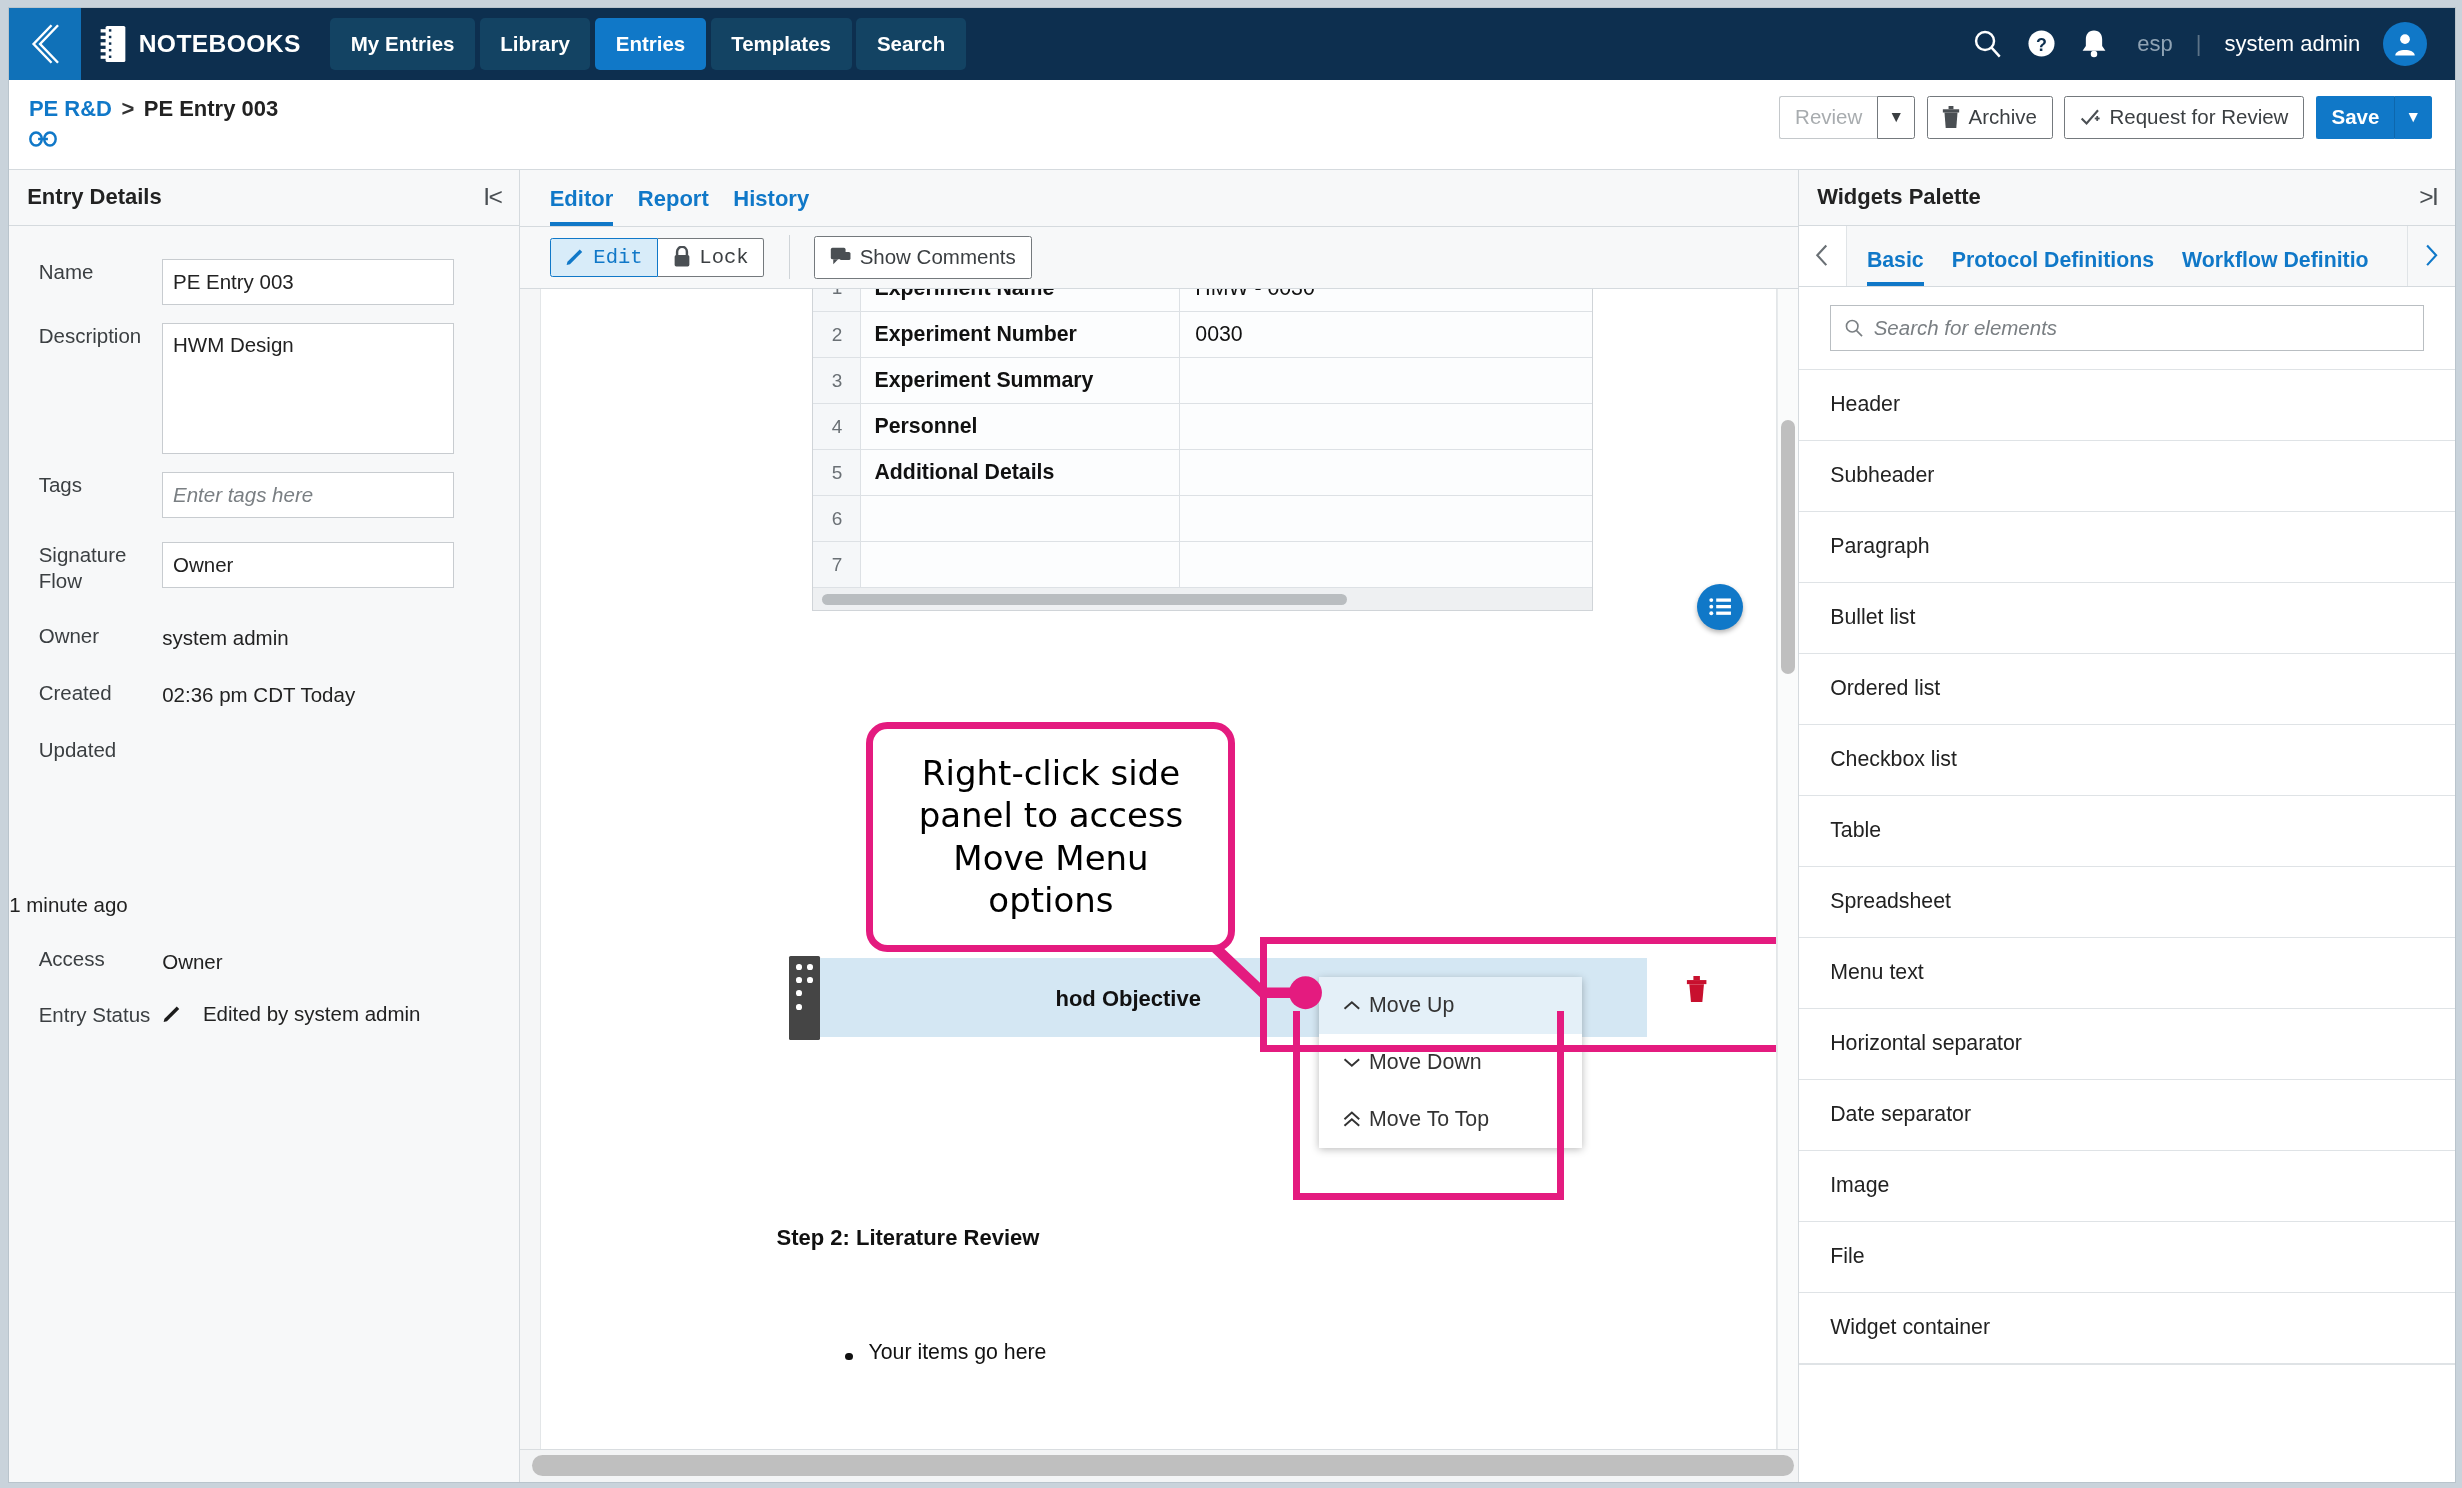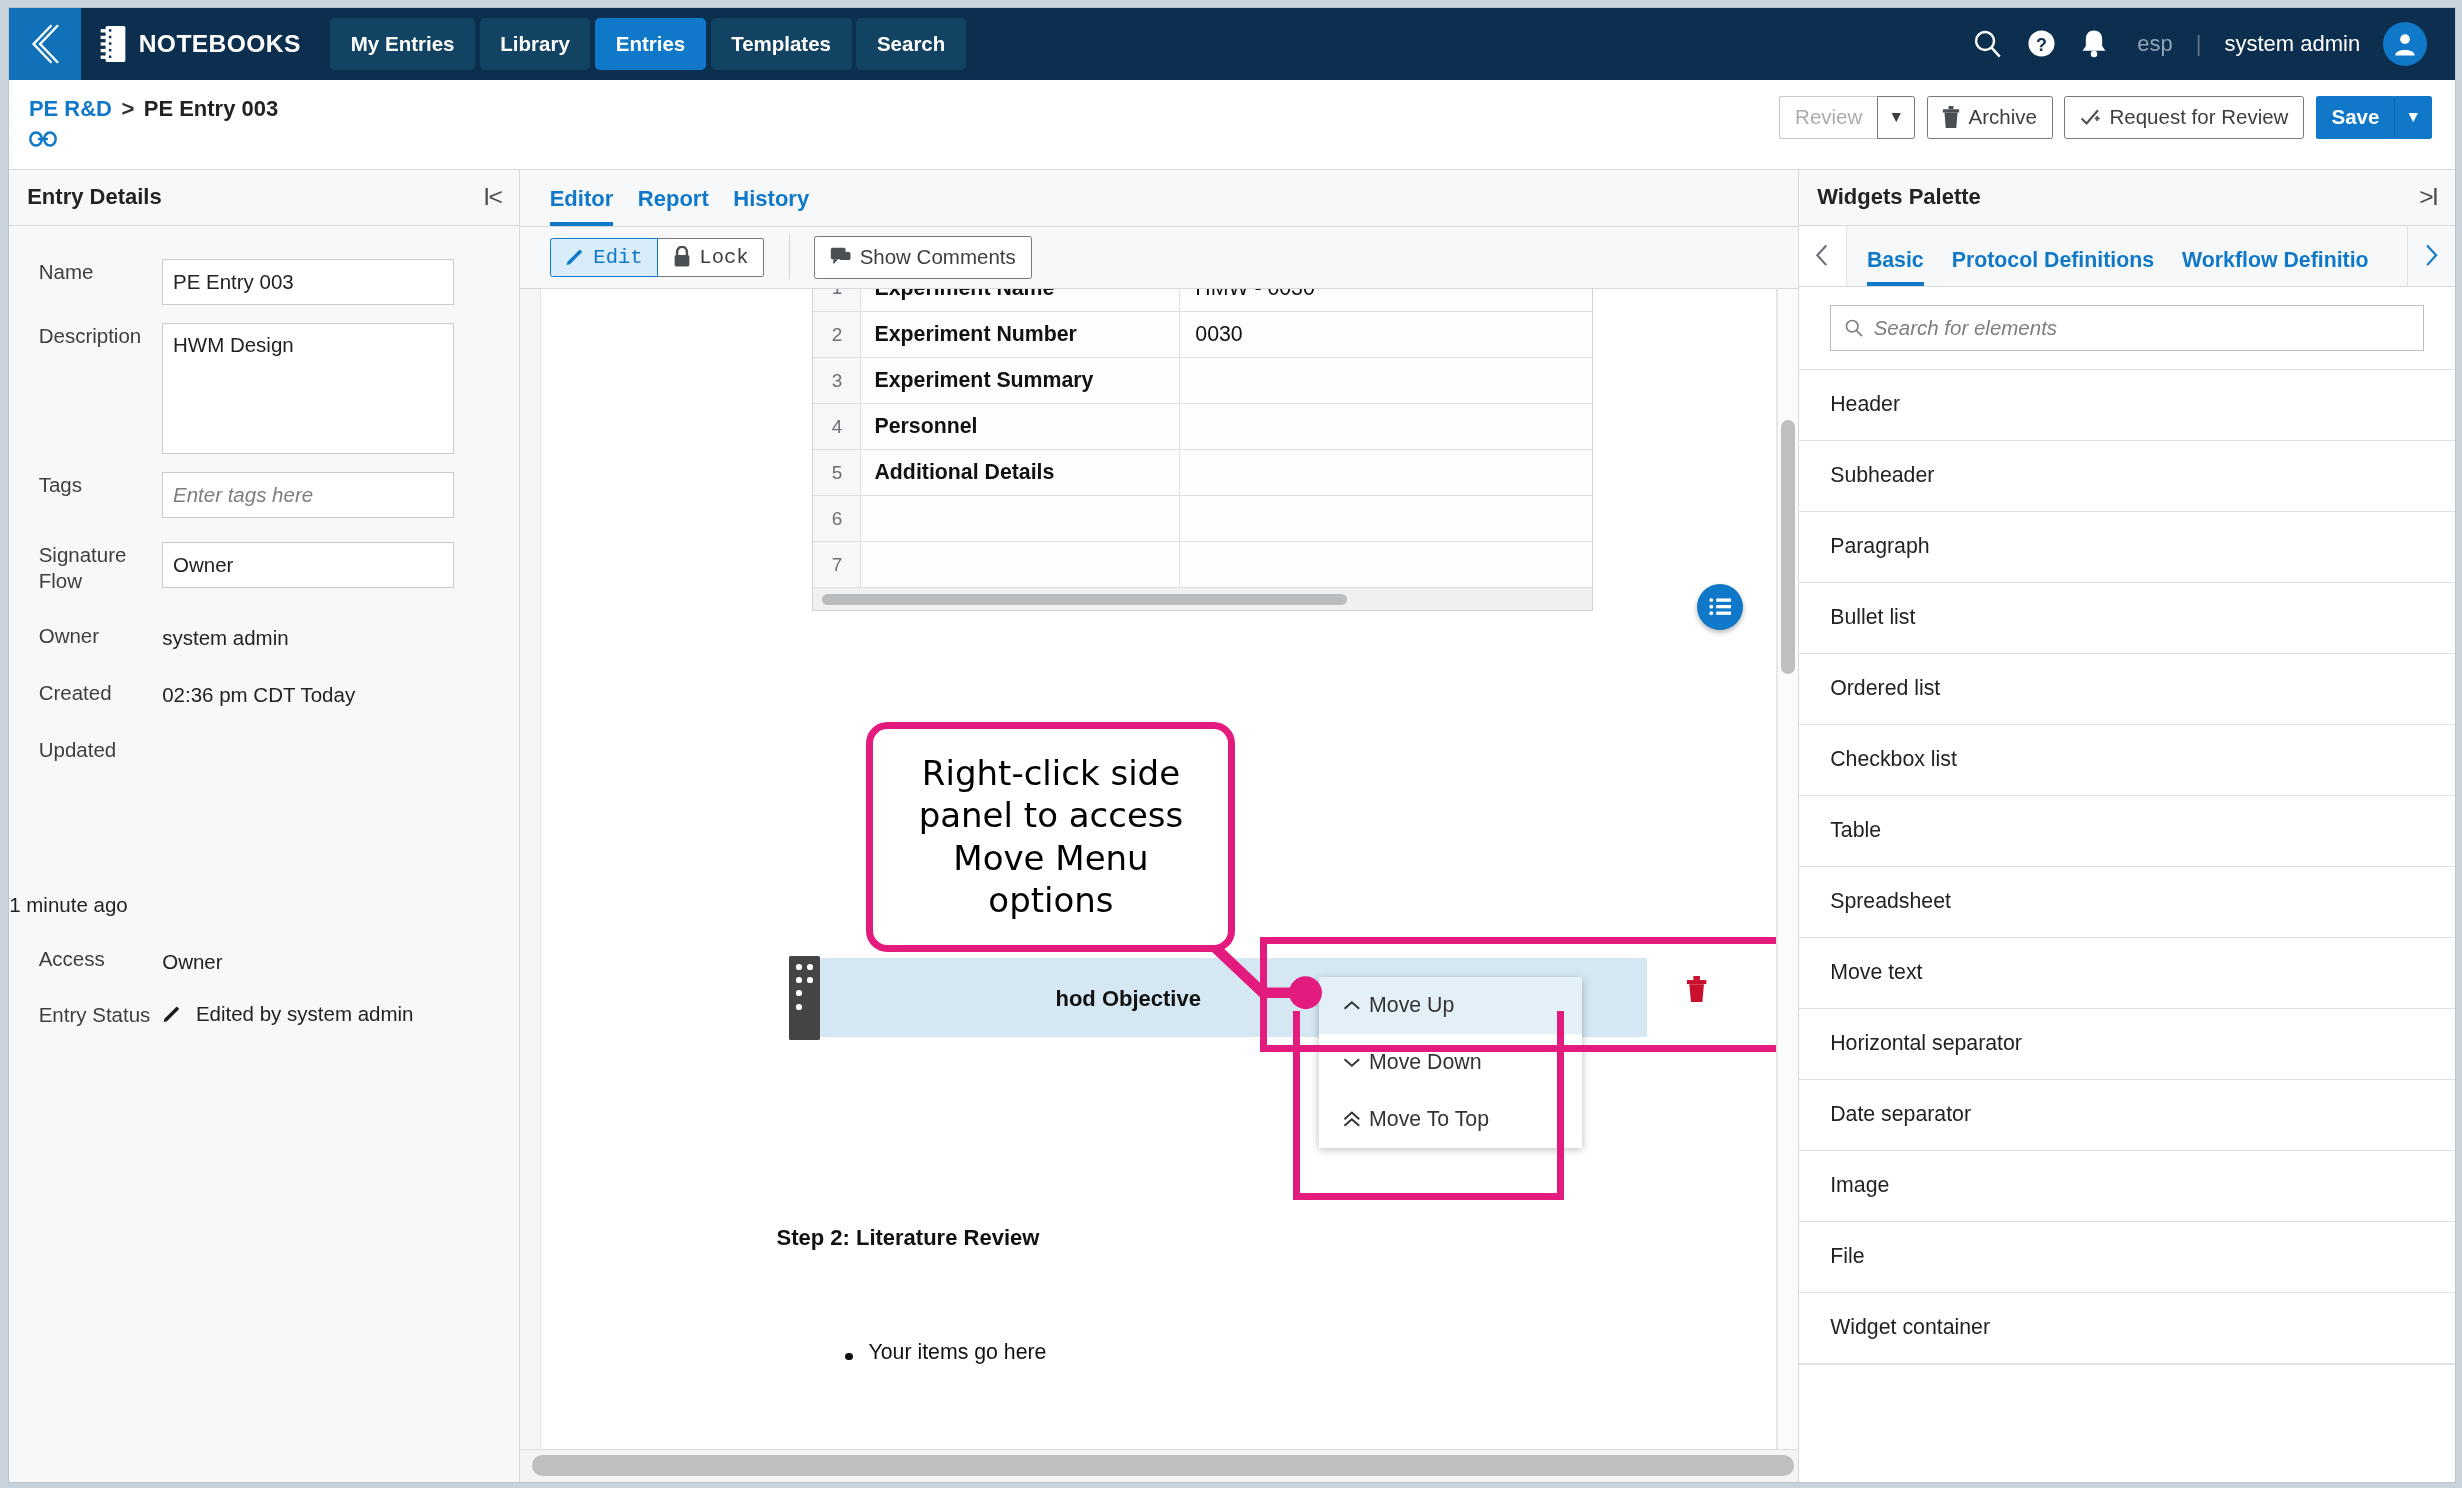--- a/index.html
+++ b/index.html
@@ -122,21 +122,21 @@
   .inp {
     width: 292px; height: 46px; padding: 0 9.8px;
     border: 0.8px solid #c8ccd0; background: #fff;
     font-size: 20.5px; color: #222; line-height: 44px;
   }
   .inp.ta { height: 131px; line-height: normal; padding-top: 9.8px; }
   .inp.ph { color: #7a7f83; font-style: italic; }
   .dval.plain { padding-top: 3.3px; }
   .drow.sig { margin-top: 24.6px; }
   .status-row { margin-top: 28px; }
-  .status-txt { font-size: 20.5px; color: #222; display: flex; align-items: center; gap: 14px; }
+  .status-txt { font-size: 20.5px; color: #222; display: flex; align-items: center; gap: 21px; }
 
   
   .center { flex: 1 1 auto; display: flex; flex-direction: column; background: #f5f6f7; min-width: 0; }
   .tabs {
     height: 57px; display: flex; align-items: flex-end; gap: 24.6px;
     padding: 0 29.5px; background: #f7f8f9; border-bottom: 0.8px solid #d5dade;
   }
   .tab {
     font-size: 22px; font-weight: bold; color: #1078c8;
     padding-bottom: 9.8px; cursor: pointer; border-bottom: 4.1px solid transparent;
@@ -676,21 +676,21 @@
 
       <div class="wp-list">
         <div class="wp-item">Header</div>
         <div class="wp-item">Subheader</div>
         <div class="wp-item">Paragraph</div>
         <div class="wp-item">Bullet list</div>
         <div class="wp-item">Ordered list</div>
         <div class="wp-item">Checkbox list</div>
         <div class="wp-item">Table</div>
         <div class="wp-item">Spreadsheet</div>
-        <div class="wp-item">Move text</div>
+        <div class="wp-item">Menu text</div>
         <div class="wp-item">Horizontal separator</div>
         <div class="wp-item">Date separator</div>
         <div class="wp-item">Image</div>
         <div class="wp-item">File</div>
         <div class="wp-item">Widget container</div>
         <div class="wp-item" style="border-bottom:0.8px solid #dfe3e6;height:0.8px;"></div>
       </div>
     </div>
 
   </div>

